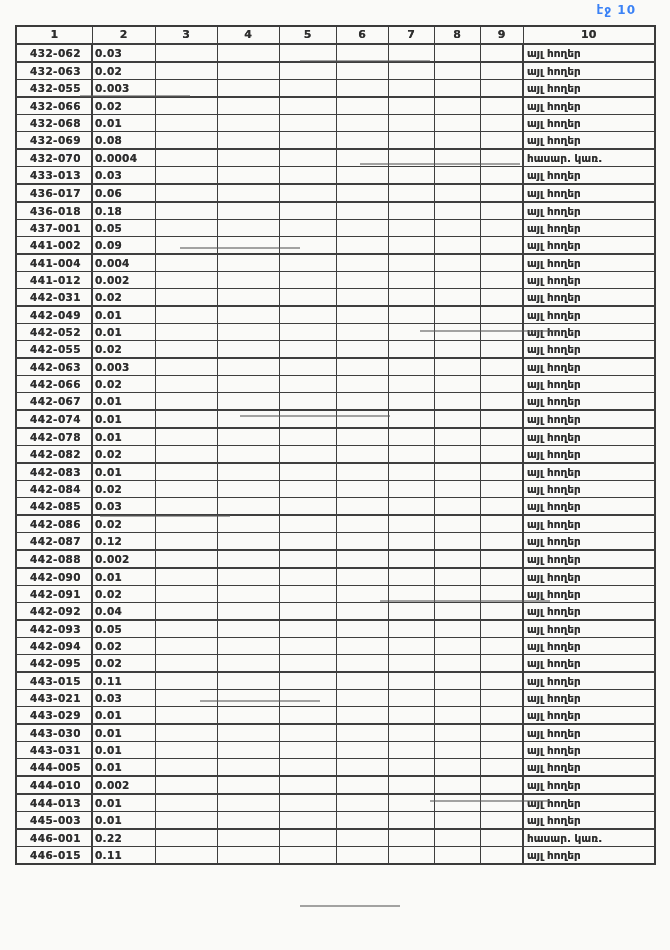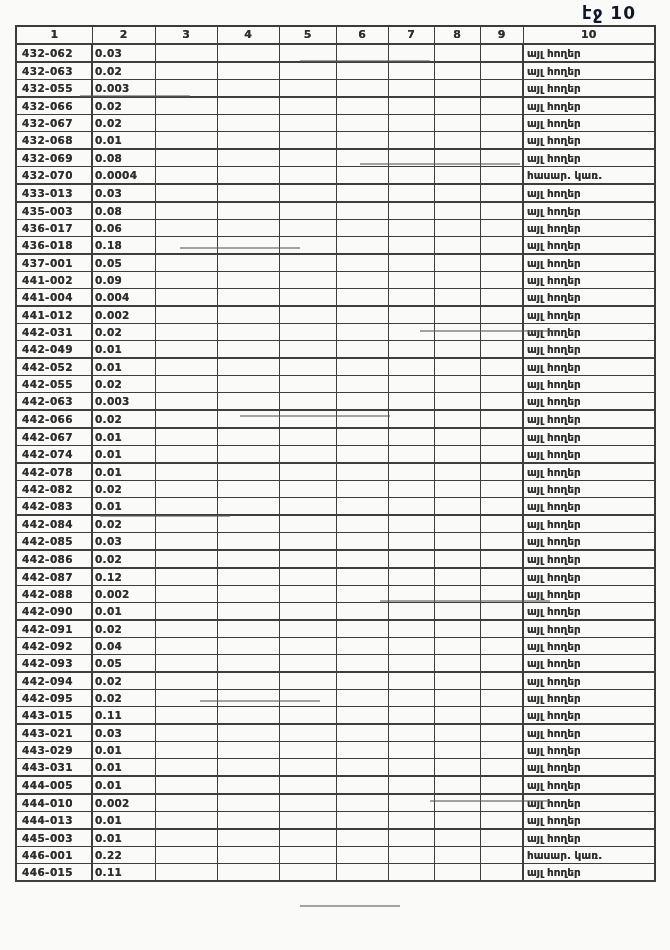--- a/index.html
+++ b/index.html
@@ -13,23 +13,23 @@
     font-family: "DejaVu Sans", sans-serif;
     color: #2e2e2e;
     position: relative;
     overflow: hidden;
   }
   .page-label {
     position: absolute;
     top: 3px;
     right: 34px;
     font-weight: bold;
-    font-size: 17px;
+    font-size: 12px;
     letter-spacing: 1px;
-    color: #0f172a;
+    color: #3b82f6;
   }
   table.scan-table {
     position: absolute;
     left: 15px;
     top: 25px;
     width: 641px;
     border-collapse: collapse;
     table-layout: fixed;
     border: 2px solid #3a3a3a;
   }
@@ -44,21 +44,21 @@
     text-shadow: 0 0 0.6px #555;
   }
   .scan-table th {
     font-size: 11px;
     font-weight: bold;
     text-align: center;
     height: 15px;
     border-bottom-width: 2px;
   }
   .scan-table td.c1 {
-    padding-left: 5px;
+    padding-left: 13px;
     font-weight: bold;
     letter-spacing: 0.4px;
   }
   .scan-table td.c2 {
     font-weight: bold;
     letter-spacing: 0.3px;
   }
   .scan-table td.c10 {
     padding-left: 3px;
     font-weight: bold;
@@ -151,32 +151,20 @@
         <td class="c3"></td>
         <td class="c4"></td>
         <td class="c5"></td>
         <td class="c6"></td>
         <td class="c7"></td>
         <td class="c8"></td>
         <td class="c9"></td>
         <td class="c10">այլ հողեր</td>
       </tr>
       <tr>
-        <td class="c1">432-067</td>
-        <td class="c2">0.02</td>
-        <td class="c3"></td>
-        <td class="c4"></td>
-        <td class="c5"></td>
-        <td class="c6"></td>
-        <td class="c7"></td>
-        <td class="c8"></td>
-        <td class="c9"></td>
-        <td class="c10">այլ հողեր</td>
-      </tr>
-      <tr>
         <td class="c1">432-068</td>
         <td class="c2">0.01</td>
         <td class="c3"></td>
         <td class="c4"></td>
         <td class="c5"></td>
         <td class="c6"></td>
         <td class="c7"></td>
         <td class="c8"></td>
         <td class="c9"></td>
         <td class="c10">այլ հողեր</td>
@@ -211,32 +199,20 @@
         <td class="c3"></td>
         <td class="c4"></td>
         <td class="c5"></td>
         <td class="c6"></td>
         <td class="c7"></td>
         <td class="c8"></td>
         <td class="c9"></td>
         <td class="c10">այլ հողեր</td>
       </tr>
       <tr>
-        <td class="c1">435-003</td>
-        <td class="c2">0.08</td>
-        <td class="c3"></td>
-        <td class="c4"></td>
-        <td class="c5"></td>
-        <td class="c6"></td>
-        <td class="c7"></td>
-        <td class="c8"></td>
-        <td class="c9"></td>
-        <td class="c10">այլ հողեր</td>
-      </tr>
-      <tr>
         <td class="c1">436-017</td>
         <td class="c2">0.06</td>
         <td class="c3"></td>
         <td class="c4"></td>
         <td class="c5"></td>
         <td class="c6"></td>
         <td class="c7"></td>
         <td class="c8"></td>
         <td class="c9"></td>
         <td class="c10">այլ հողեր</td>
@@ -584,20 +560,32 @@
         <td class="c4"></td>
         <td class="c5"></td>
         <td class="c6"></td>
         <td class="c7"></td>
         <td class="c8"></td>
         <td class="c9"></td>
         <td class="c10">այլ հողեր</td>
       </tr>
       <tr>
         <td class="c1">443-029</td>
+        <td class="c2">0.01</td>
+        <td class="c3"></td>
+        <td class="c4"></td>
+        <td class="c5"></td>
+        <td class="c6"></td>
+        <td class="c7"></td>
+        <td class="c8"></td>
+        <td class="c9"></td>
+        <td class="c10">այլ հողեր</td>
+      </tr>
+      <tr>
+        <td class="c1">443-030</td>
         <td class="c2">0.01</td>
         <td class="c3"></td>
         <td class="c4"></td>
         <td class="c5"></td>
         <td class="c6"></td>
         <td class="c7"></td>
         <td class="c8"></td>
         <td class="c9"></td>
         <td class="c10">այլ հողեր</td>
       </tr>

